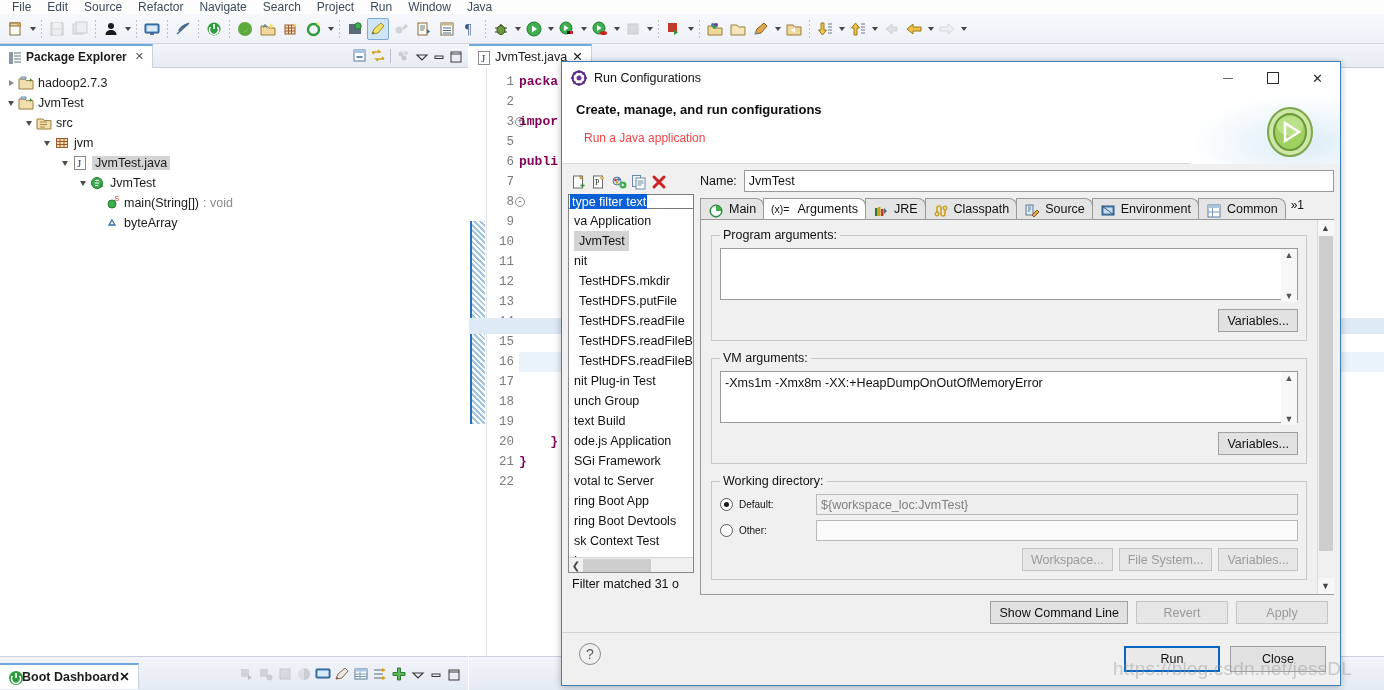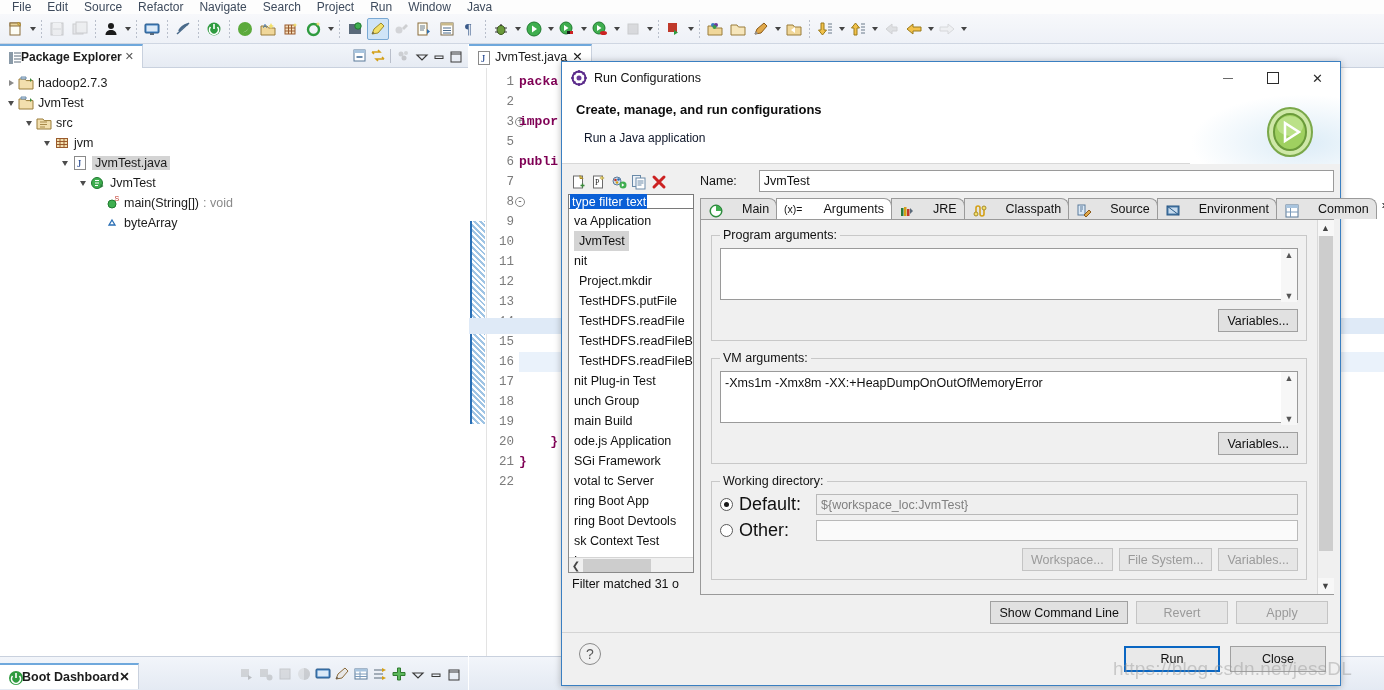--- a/index.html
+++ b/index.html
@@ -54,21 +54,21 @@
   .left-panel {
     position: absolute; left: 0; top: 44px; width: 468px; height: 612px;
     background: #ffffff;
   }
   .view-tabbar {
     height: 24px; background: linear-gradient(to bottom,#f2f5fa,#e6ebf3);
     border-bottom: 1px solid #c9d1de; display: flex; align-items: center;
     position: relative;
   }
   .view-tab {
-    height: 24px; display: flex; align-items: center; 
+    height: 24px; display: flex; align-items: center; gap: 5px;
     padding: 0 8px 0 7px; background: #ffffff;
     border-top: 2px solid #6fa8dc; border-right: 1px solid #c9d1de;
     font-size: 12px; color: #1c1c1c; font-weight: 600;
   }
   .view-tab .closex { font-size: 11px; color: #555; margin-left: 3px; font-weight: 400; }
   .view-tools { margin-left: auto; display: flex; align-items: center; gap: 3px; padding-right: 6px; }
 
   .tree { padding: 5px 0 0 2px; font-size: 12.5px; color: #1b1b1b; }
   .trow { display: flex; align-items: center; height: 20px; white-space: nowrap; }
   .twist {
@@ -171,21 +171,21 @@
     font-size: 13px; color: #2b2b2b;
   }
   .wbtn.min::after { content:""; width:10px; height:1px; background:#6a6a6a; }
   .wbtn.max::after { content:""; width:10px; height:10px; border:1px solid #2b2b2b; }
 
   .dlg-header {
     background: #ffffff; padding: 8px 14px 10px 14px; position: relative;
     border-bottom: 1px solid #d8d8d8; flex: none; height: 70px;
   }
   .dlg-header h1 { font-size: 13px; font-weight: bold; color: #0d0d0d; }
-  .dlg-header p { font-size: 12px; color: #0f172a; margin-top: 14px; margin-left: 8px; }
+  .dlg-header p { font-size: 12px; color: #ef4444; margin-top: 14px; margin-left: 8px; }
   .hdr-glow {
     position: absolute; right: 0; top: 0; width: 150px; height: 70px;
     background: radial-gradient(ellipse at 75% 70%, #dcecf7 0%, #ffffff 70%);
   }
   .hdr-run {
     position: absolute; right: 24px; top: 12px; width: 52px; height: 52px;
   }
 
   .dlg-body { flex: 1; display: flex; padding: 6px 6px 0 6px; gap: 6px; min-height: 0; }
 
@@ -216,33 +216,33 @@
   .hscroll {
     position: absolute; left: 0; right: 0; bottom: 0; height: 15px;
     background: #f0f0f0; border-top: 1px solid #d4d4d4; display: flex; align-items: center;
   }
   .hs-left { width: 14px; text-align: center; font-size: 10px; color: #444; }
   .hs-thumb { width: 68px; height: 13px; background: #cdcdcd; }
   .cfg-footer { font-size: 12.5px; color: #111; padding: 4px 0 4px 4px; white-space: nowrap; overflow: hidden; }
 
   
   .cfg-pane { flex: 1; display: flex; flex-direction: column; min-width: 0; }
-  .name-row { display: flex; align-items: center; gap: 22px; margin-bottom: 6px; }
+  .name-row { display: flex; align-items: center; gap: 7px; margin-bottom: 6px; }
   .name-row label { font-size: 12.5px; color: #111; }
   .name-input {
     flex: 1; height: 22px; border: 1px solid #9a9a9a; background: #fff;
     font-size: 12.5px; padding: 0 4px; font-family: "Liberation Sans", sans-serif;
     color: #111;
   }
   .tabstrip {
     display: flex; align-items: flex-end; height: 22px; position: relative;
     border-bottom: 1px solid #9a9a9a;
   }
   .dtab {
-    display: flex; align-items: center; gap: 21px; height: 21px; padding: 0 7px;
+    display: flex; align-items: center; gap: 8px; height: 21px; padding: 0 7px;
     font-size: 12.5px; color: #111; background: #e4e4e4;
     border: 1px solid #9a9a9a; border-bottom: none;
     border-radius: 0 8px 0 0; margin-right: -1px; white-space: nowrap;
   }
   .dtab.active { background: #ffffff; position: relative; z-index: 2; }
   .dtab-more {
     margin-left: 2px; font-size: 12px; color: #111; display: flex; align-items: flex-start;
     padding: 0 4px; height: 21px;
   }
   .tabcontent {
@@ -277,21 +277,21 @@
   }
   .ta-scroll span { font-size: 9px; color: #555; }
   .btn-row { display: flex; justify-content: flex-end; margin-top: 6px; }
   .btn {
     min-width: 74px; height: 23px; border: 1px solid #a0a0a0; background: #e1e1e1;
     font-size: 12.5px; color: #111; font-family: "Liberation Sans", sans-serif;
     padding: 0 8px; cursor: default;
   }
   .btn.dis { color: #9a9a9a; background: #e6e6e6; border-color: #c4c4c4; }
   .wd-grid { display: grid; grid-template-columns: 96px 1fr; row-gap: 5px; align-items: center; }
-  .radio-lbl { display: flex; align-items: center; gap: 6px; font-size: 18px; color: #111; }
+  .radio-lbl { display: flex; align-items: center; gap: 6px; font-size: 10px; color: #111; }
   .radio {
     width: 13px; height: 13px; border: 1px solid #5a5a5a; border-radius: 50%;
     background: #fff; position: relative; flex: none;
   }
   .radio.on::after {
     content: ""; position: absolute; left: 3px; top: 3px; width: 5px; height: 5px;
     border-radius: 50%; background: #1a1a1a;
   }
   .wd-input {
     height: 21px; border: 1px solid #b9b9b9; background: #efefef; font-size: 12.5px;
@@ -1009,28 +1009,28 @@
         </div>
 
         <div class="cfg-filter">
           <span class="sel-text">type filter text</span>
         </div>
 
         <div class="cfg-list" id="cfg-list">
           <div class="cfg-item">va Application</div>
             <div class="cfg-item" style="padding-left: 0px;"><span class="cfg-item sel">JvmTest</span></div>
             <div class="cfg-item">nit</div>
-            <div class="cfg-item indent">Project.mkdir</div>
+            <div class="cfg-item indent">TestHDFS.mkdir</div>
             <div class="cfg-item indent">TestHDFS.putFile</div>
             <div class="cfg-item indent">TestHDFS.readFile</div>
             <div class="cfg-item indent">TestHDFS.readFileB</div>
             <div class="cfg-item indent">TestHDFS.readFileB</div>
             <div class="cfg-item">nit Plug-in Test</div>
             <div class="cfg-item">unch Group</div>
-            <div class="cfg-item">main Build</div>
+            <div class="cfg-item">text Build</div>
             <div class="cfg-item">ode.js Application</div>
             <div class="cfg-item">SGi Framework</div>
             <div class="cfg-item">votal tc Server</div>
             <div class="cfg-item">ring Boot App</div>
             <div class="cfg-item">ring Boot Devtools</div>
             <div class="cfg-item">sk Context Test</div>
             <div class="cfg-item">L</div>
             <div class="hscroll">
             <span class="hs-left">❮</span>
             <span class="hs-thumb"></span>

